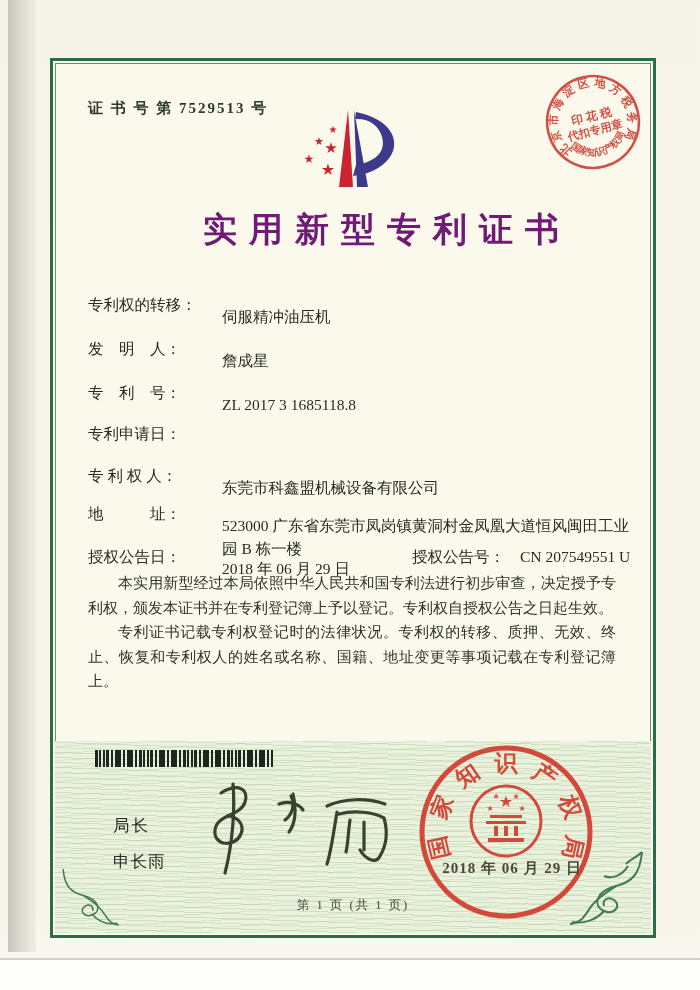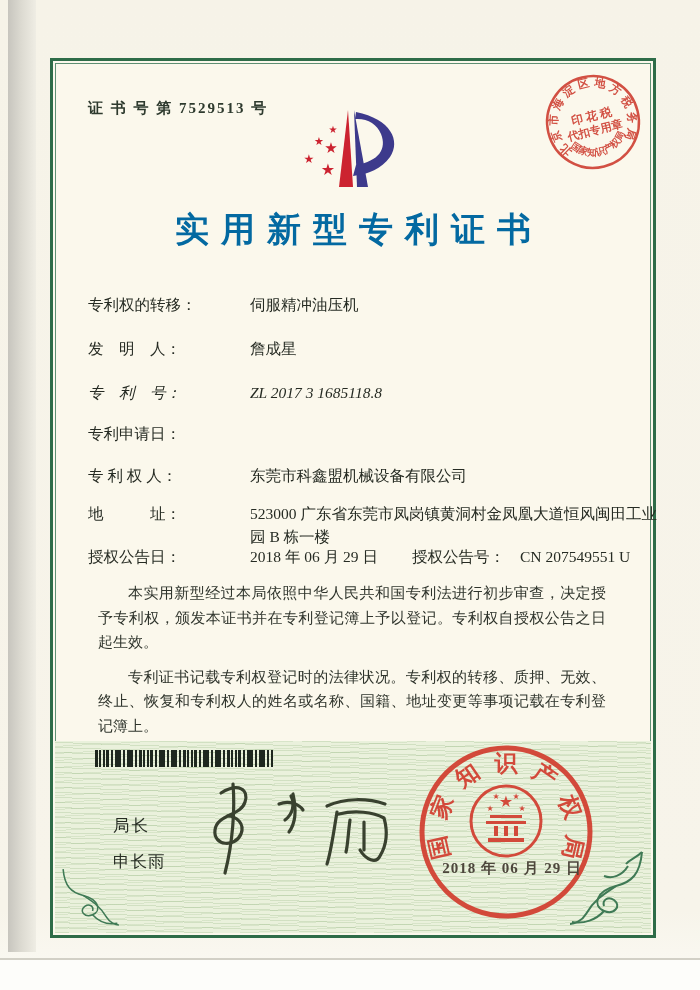--- a/index.html
+++ b/index.html
@@ -18,34 +18,34 @@
 
   .cert-number{position:absolute;left:35px;top:38px;font-size:15px;letter-spacing:2px;
     color:#2e3a2e;font-weight:600;}
 
   .logo{position:absolute;left:50%;top:42px;transform:translateX(-50%);}
 
   .tax-stamp{position:absolute;left:489px;top:10px;width:102px;height:102px;
     transform:rotate(-14deg);opacity:.93;}
 
   .title{position:absolute;top:146px;left:0;width:100%;text-align:center;
-    font-size:34px;font-weight:700;letter-spacing:12px;text-indent:12px;color:#0369a1;}
+    font-size:34px;font-weight:700;letter-spacing:12px;text-indent:12px;color:#701a75;padding-left:28px;}
 
   .fields{position:absolute;left:35px;top:232px;width:560px;font-size:15.5px;color:#262b23;}
   .frow{position:absolute;left:0;line-height:23px;width:560px;}
-  .r1{top:0;} .r2{top:44px;} .r3{top:88px;font-style:italic;} .r4{top:129px;} .r5{top:171px;font-family:Liberation Serif, serif;}
+  .r1{top:0;} .r2{top:44px;} .r3{top:88px;} .r4{top:129px;} .r5{top:171px;font-family:Liberation Serif, serif;}
   .r6{top:209px;} .r7{top:252px;}
   .flabel{display:inline-block;white-space:pre;color:#262b23;}
-  .fvalue{position:absolute;left:134px;top:0;width:414px;margin-left:28px;}
+  .fvalue{position:absolute;left:134px;top:12px;width:414px;}
   .flabel2{position:absolute;left:324px;top:0;white-space:pre;}
   .fvalue2{position:absolute;left:432px;top:0;white-space:nowrap;}
 
   .paragraphs{position:absolute;left:35px;top:510px;width:528px;text-align:justify;
     font-size:15px;line-height:24.5px;color:#2f342c;}
-  .paragraphs p{margin:10px;text-indent:2em;}
+  .paragraphs p{margin:0;text-indent:2em;}
 
   .green-section{position:absolute;left:2px;right:2px;bottom:2px;height:192px;
     background-color:#eaf1dc;
     background-image:
       repeating-linear-gradient(2deg, rgba(120,163,100,0.22) 0 1px, rgba(0,0,0,0) 1px 5px),
       repeating-linear-gradient(-3deg, rgba(120,163,100,0.16) 0 1px, rgba(0,0,0,0) 1px 7px);}
   .barcode{position:absolute;left:40px;top:9px;width:178px;height:17px;
     background:
       repeating-linear-gradient(90deg,#1e271f 0 2px,rgba(0,0,0,0) 2px 4px),
       repeating-linear-gradient(90deg,#1e271f 0 3px,rgba(0,0,0,0) 3px 11px);}
@@ -216,14 +216,15 @@
       </g>
     </svg>
     <svg class="ornament-left" viewBox="0 0 80 80">
       <g fill="none" stroke="#3f7a55" stroke-width="2">
         <path d="M76,4 C74,26 66,34 50,38 C30,43 26,58 38,63 C48,67 56,58 48,52 C42,48 36,52 38,58"></path>
         <path d="M50,38 C38,46 28,52 20,66 C16,73 8,76 4,76"></path>
         <path d="M38,63 C30,72 18,76 6,74"></path>
       </g>
     </svg>
 
+    <div class="page-footer">第 1 页 (共 1 页)</div>
   </div>
 </div>
 
 </body></html>

